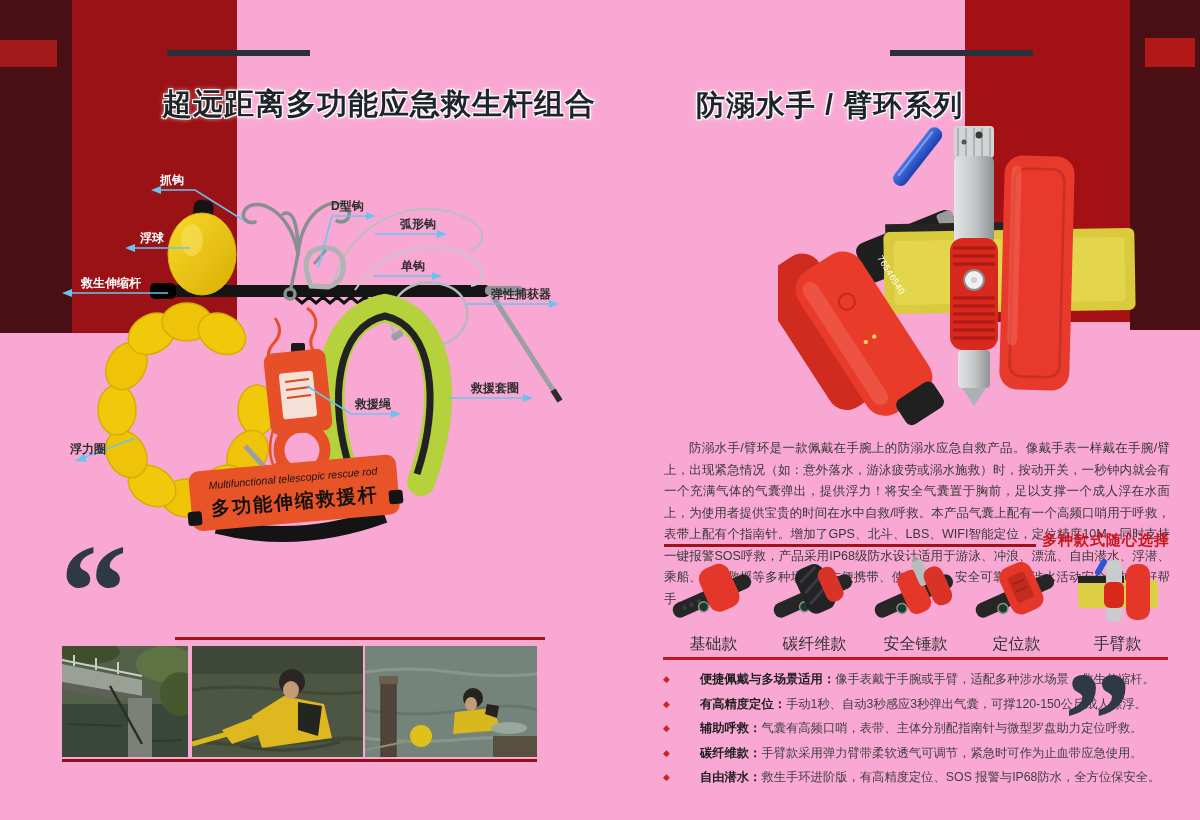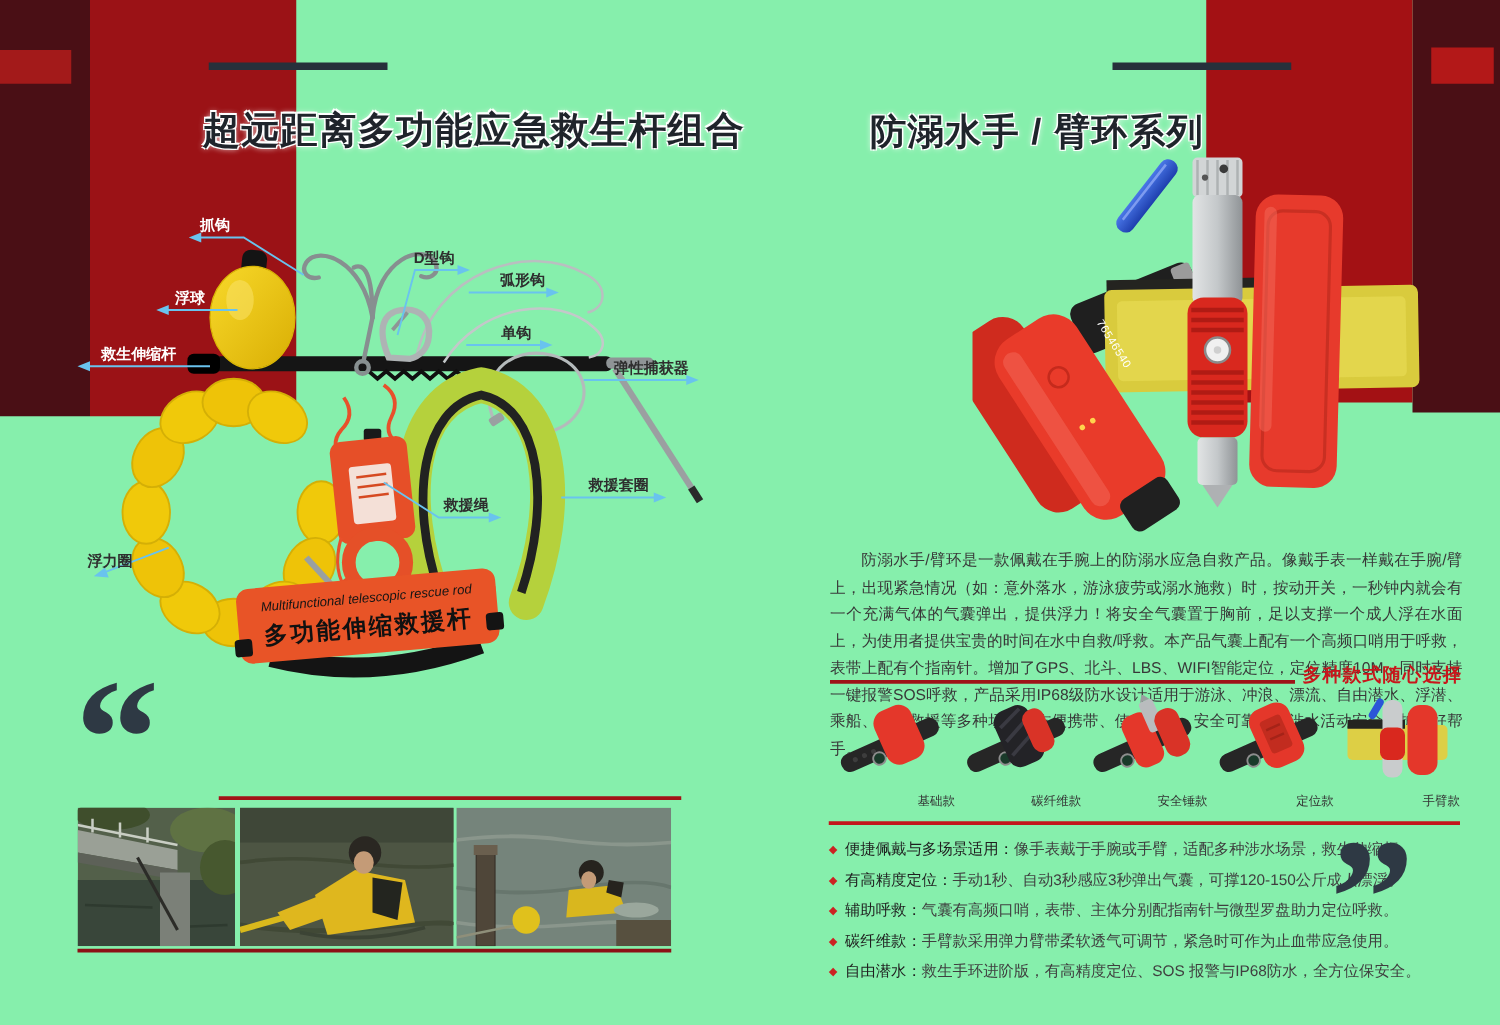--- a/index.html
+++ b/index.html
@@ -1,18 +1,18 @@
 <!DOCTYPE html>
 <html><head>
 <meta charset="utf-8">
 <style>
   * { margin:0; padding:0; box-sizing:border-box; }
   html,body { background:#e8e8e8; }
   #page {
-    position:relative; width:1200px; height:820px; background:#86efac;
+    position:relative; width:1200px; height:820px; background:#f9a8d4;
     overflow:hidden; font-family:"Liberation Sans","DejaVu Sans",sans-serif;
     margin:0 auto;
   }
   .abs { position:absolute; }
 
   
   .bar-maroon-left  { left:0; top:0; width:72px; height:333px; background:#4a0f15; }
   .bar-red-left     { left:72px; top:0; width:165px; height:333px; background:#9b1216; }
   .accent-left      { left:0; top:40px; width:57px; height:27px; background:#a31a1a; }
   .line-navy-left   { left:167px; top:50px; width:143px; height:6px; background:#27303b; }
@@ -54,26 +54,26 @@
   .photo-2 { left:192px; width:171px; }
   .photo-3 { left:365px; width:172px; }
 
   .variants-heading {
     left:1042px; top:531px; font-size:15px; font-weight:800; color:#c8161b;
     letter-spacing:1px; white-space:nowrap;font-family:Liberation Mono, monospace;
   }
   .variants-row { left:663px; top:556px; width:506px; display:flex; }
   .variant { width:101px; text-align:center; }
   .variant svg { display:block; margin:0 auto; }
-  .variant-label { display:block; margin-top:6px; font-size:10px; color:#333;text-align:right; }
+  .variant-label { display:block; margin-top:6px; font-size:16px; color:#333; }
 
   .features { left:663px; top:667px; width:512px; }
   .feature-row { white-space:nowrap; font-size:12.3px; line-height:24.5px; color:#3f3f3f; }
   .feature-row .bullet { color:#cc2222; font-size:9px; margin-right:6px; vertical-align:1px; }
-  .feature-row .head { font-weight:400; color:#1f1f1f; }
+  .feature-row .head { font-weight:700; color:#1f1f1f;margin-left:24px; }
 
   svg text { font-family:"Liberation Sans","DejaVu Sans",sans-serif; }
   .callout-label-light { fill:#ffffff; font-size:12px; font-weight:600; }
   .callout-label-dark  { fill:#2e2e2e; font-size:12px; font-weight:600; }
   .callout-line { stroke:#69c3ee; stroke-width:1.5; fill:none; }
   .callout-arrow { fill:#69c3ee; }
 </style>
 </head>
 <body>
 

